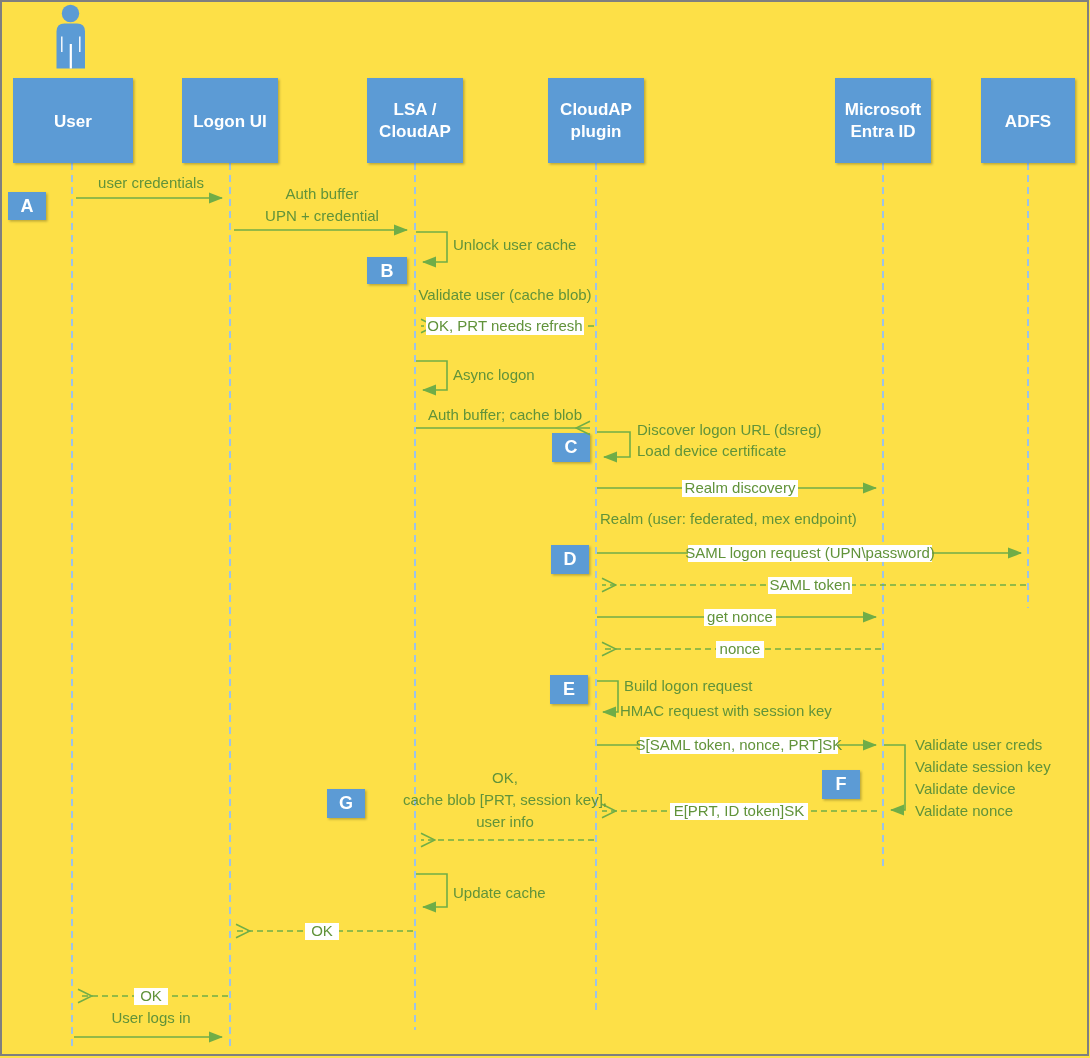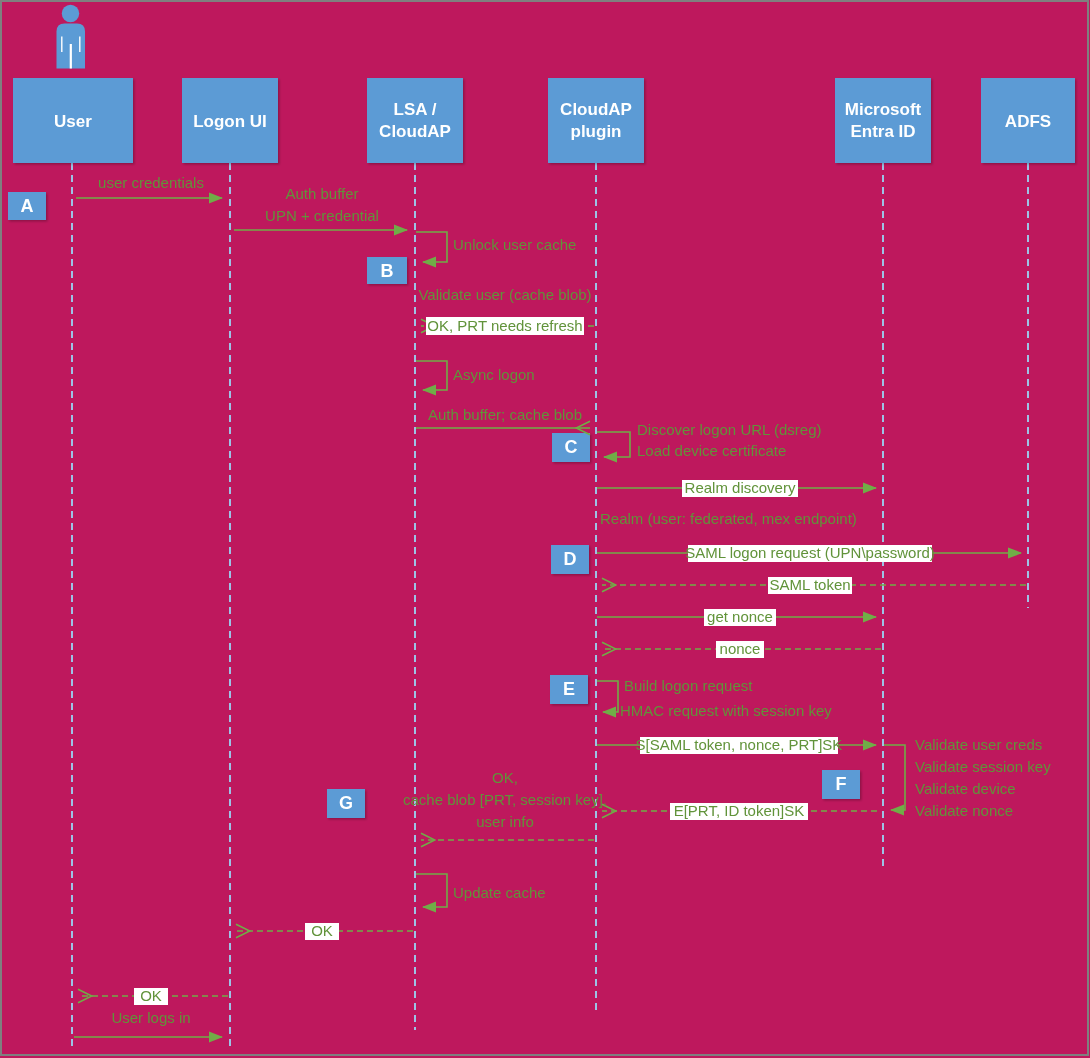--- a/index.html
+++ b/index.html
@@ -1,16 +1,16 @@
 <!DOCTYPE html>
 <html><head>
 <meta charset="utf-8">
 <style>
   html,body{margin:0;padding:0;background:#fff;}
-  .canvas{position:relative;width:1090px;height:1058px;background:#be185d;overflow:hidden;}
+  .canvas{position:relative;width:1090px;height:1058px;background:#fde047;overflow:hidden;}
   .frame{position:absolute;left:0;top:0;width:1085px;height:1052px;border:2px solid #7f7f7f;}
   svg{position:absolute;left:0;top:0;}
   .lifeline{stroke:#9DC3E6;stroke-width:2;stroke-dasharray:7 5;fill:none;}
   .mline{stroke:#70AD47;stroke-width:1.6;fill:none;}
   .mdash{stroke-dasharray:6 4;}
   .actorbox{fill:#5B9BD5;}
   .stepbox{fill:#5B9BD5;}
   .actorlbl{fill:#ffffff;font:bold 17px "Liberation Sans",sans-serif;text-anchor:middle;}
   .steplbl{fill:#ffffff;font:bold 18px "Liberation Sans",sans-serif;text-anchor:middle;}
   .msg{fill:#61933A;font:15px "Liberation Sans",sans-serif;}

